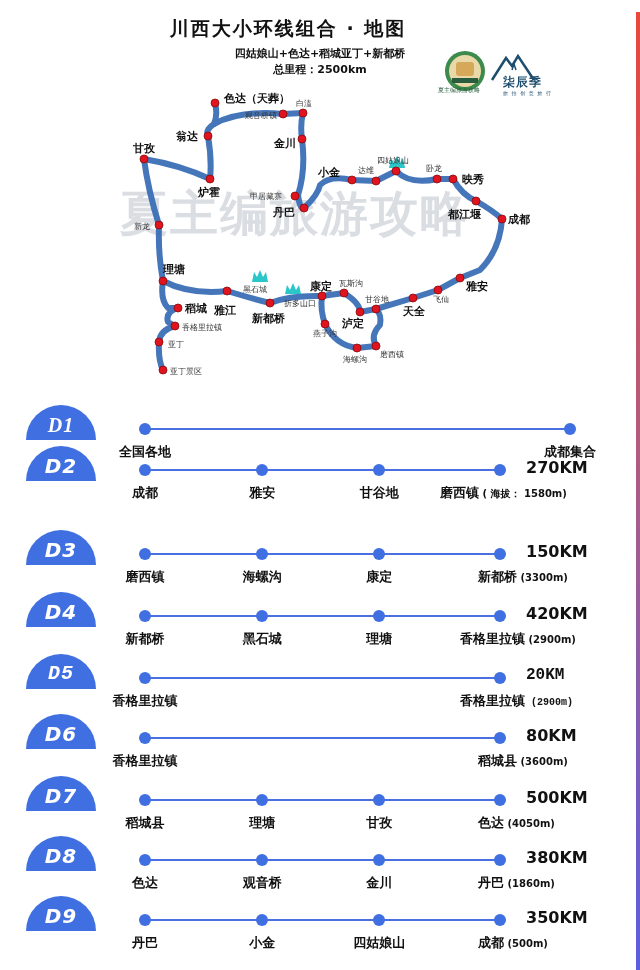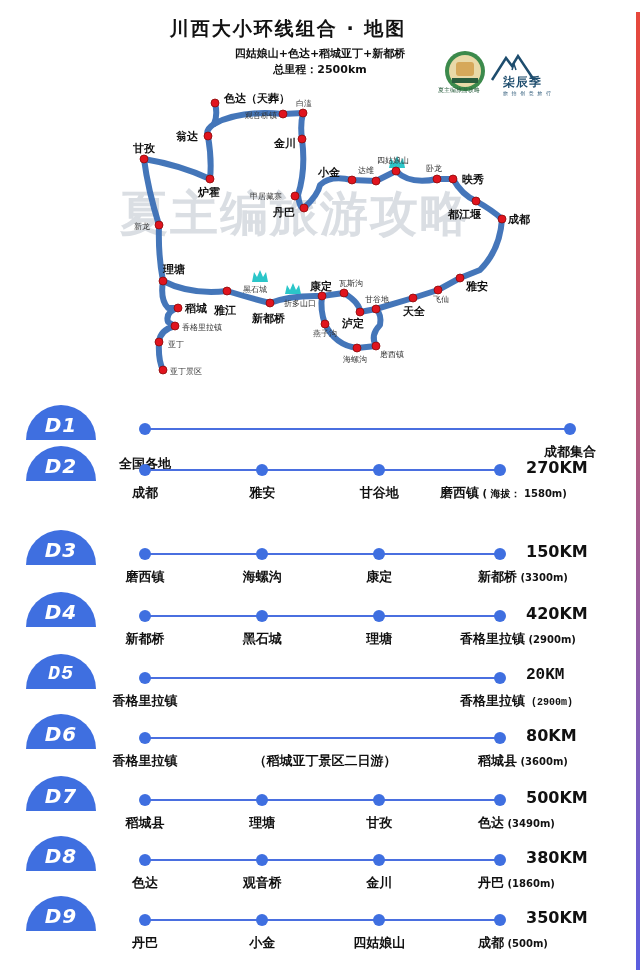--- a/index.html
+++ b/index.html
@@ -167,25 +167,25 @@
     <text x="433" y="302">飞仙</text>
     <text x="343" y="362">海螺沟</text>
     <text x="380" y="357">磨西镇</text>
     <text x="182" y="330">香格里拉镇</text>
     <text x="168" y="347">亚丁</text>
     <text x="170" y="374">亚丁景区</text>
   </g>
 </svg>
 
 <div id="itinerary">
-    <div class="day" style="top: 405px;">
+    <div class="day" style="top: 405px; font-family: Liberation Serif, serif;">
       <div class="badge">D1</div>
       <div class="track" style="left: 145px; width: 425px;"></div>
       <div class="dot" style="left: 145px;"></div>
-      <div class="lbl" style="left: 145px; margin-top: 12px;"><span>全国各地</span></div>
+      <div class="lbl" style="left: 145px;"><span>全国各地</span></div>
       <div class="dot" style="left: 570px;"></div>
       <div class="lbl" style="left: 570px;"><span>成都集合</span></div>
     </div>
     <div class="day" style="top: 446px;">
       <div class="badge">D2</div>
       <div class="track" style="left: 145px; width: 355px;"></div>
       <div class="km">270KM</div>
       <div class="dot" style="left: 145px;"></div>
       <div class="lbl" style="left: 145px;"><span>成都</span></div>
       <div class="dot" style="left: 262.15px;"></div>
@@ -231,34 +231,33 @@
       <div class="lbl left" style="left: 460px;"><span>香格里拉镇</span><small> (2900m)</small></div>
     </div>
     <div class="day" style="top: 714px;">
       <div class="badge">D6</div>
       <div class="track" style="left: 145px; width: 355px;"></div>
       <div class="km">80KM</div>
       <div class="dot" style="left: 145px;"></div>
       <div class="lbl" style="left: 145px;"><span>香格里拉镇</span></div>
       <div class="dot" style="left: 500px;"></div>
       <div class="lbl left" style="left: 478px;"><span>稻城县</span><small> (3600m)</small></div>
-      <div class="note" style="left: 325px;">（稻城亚丁景区二日游）</div>
     </div>
     <div class="day" style="top: 776px;">
       <div class="badge">D7</div>
       <div class="track" style="left: 145px; width: 355px;"></div>
       <div class="km">500KM</div>
       <div class="dot" style="left: 145px;"></div>
       <div class="lbl" style="left: 145px;"><span>稻城县</span></div>
       <div class="dot" style="left: 262.15px;"></div>
       <div class="lbl" style="left: 262.15px;"><span>理塘</span></div>
       <div class="dot" style="left: 379.3px;"></div>
       <div class="lbl" style="left: 379.3px;"><span>甘孜</span></div>
       <div class="dot" style="left: 500px;"></div>
-      <div class="lbl left" style="left: 478px;"><span>色达</span><small> (3490m)</small></div>
+      <div class="lbl left" style="left: 478px;"><span>色达</span><small> (4050m)</small></div>
     </div>
     <div class="day" style="top: 836px;">
       <div class="badge">D8</div>
       <div class="track" style="left: 145px; width: 355px;"></div>
       <div class="km">380KM</div>
       <div class="dot" style="left: 145px;"></div>
       <div class="lbl" style="left: 145px;"><span>色达</span></div>
       <div class="dot" style="left: 262.15px;"></div>
       <div class="lbl" style="left: 262.15px;"><span>观音桥</span></div>
       <div class="dot" style="left: 379.3px;"></div>

